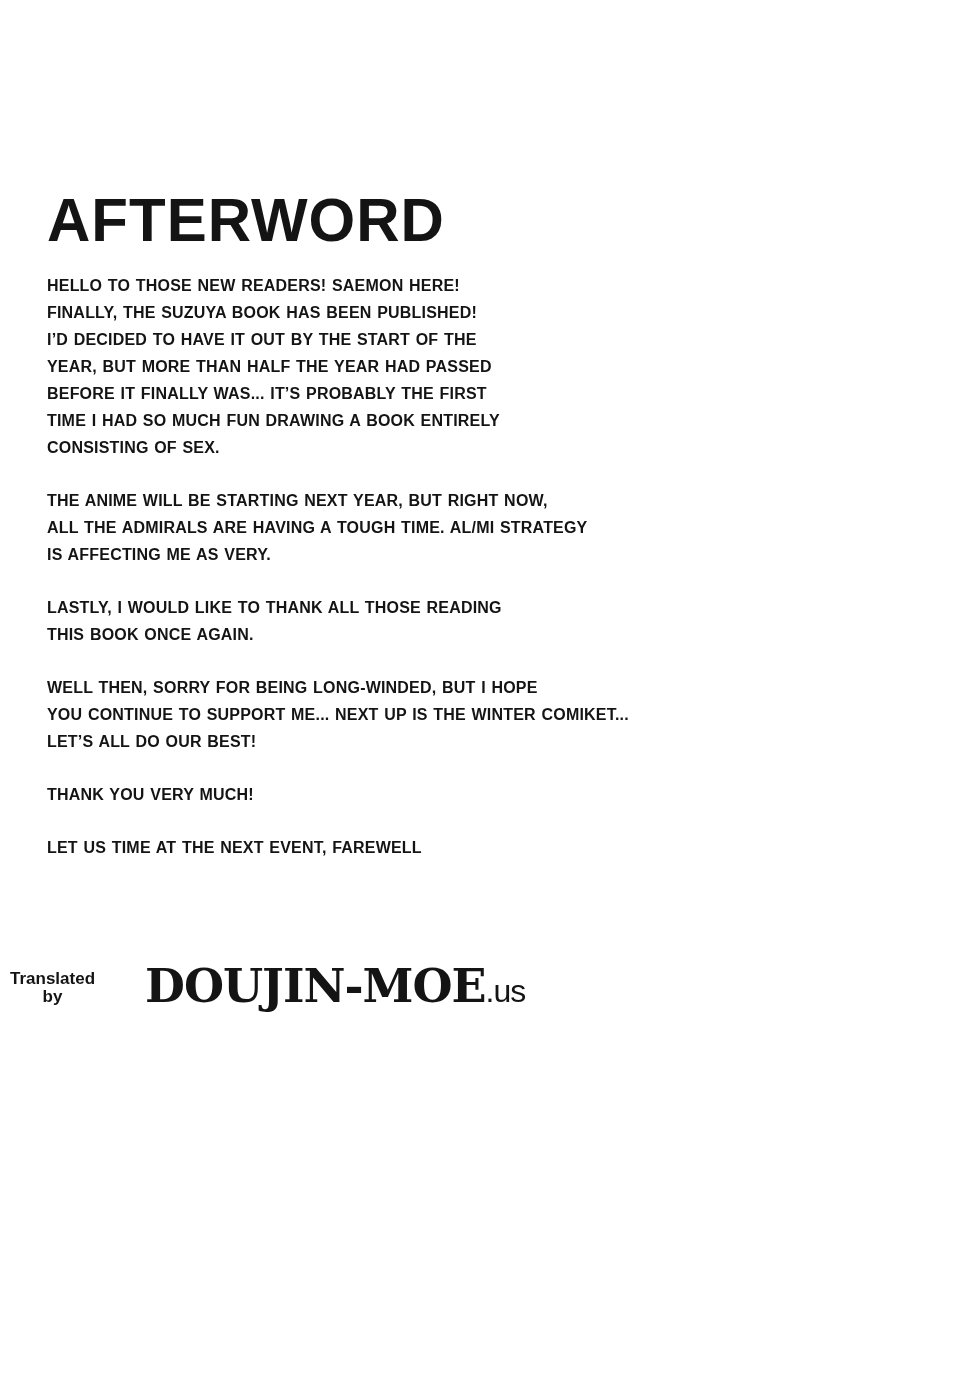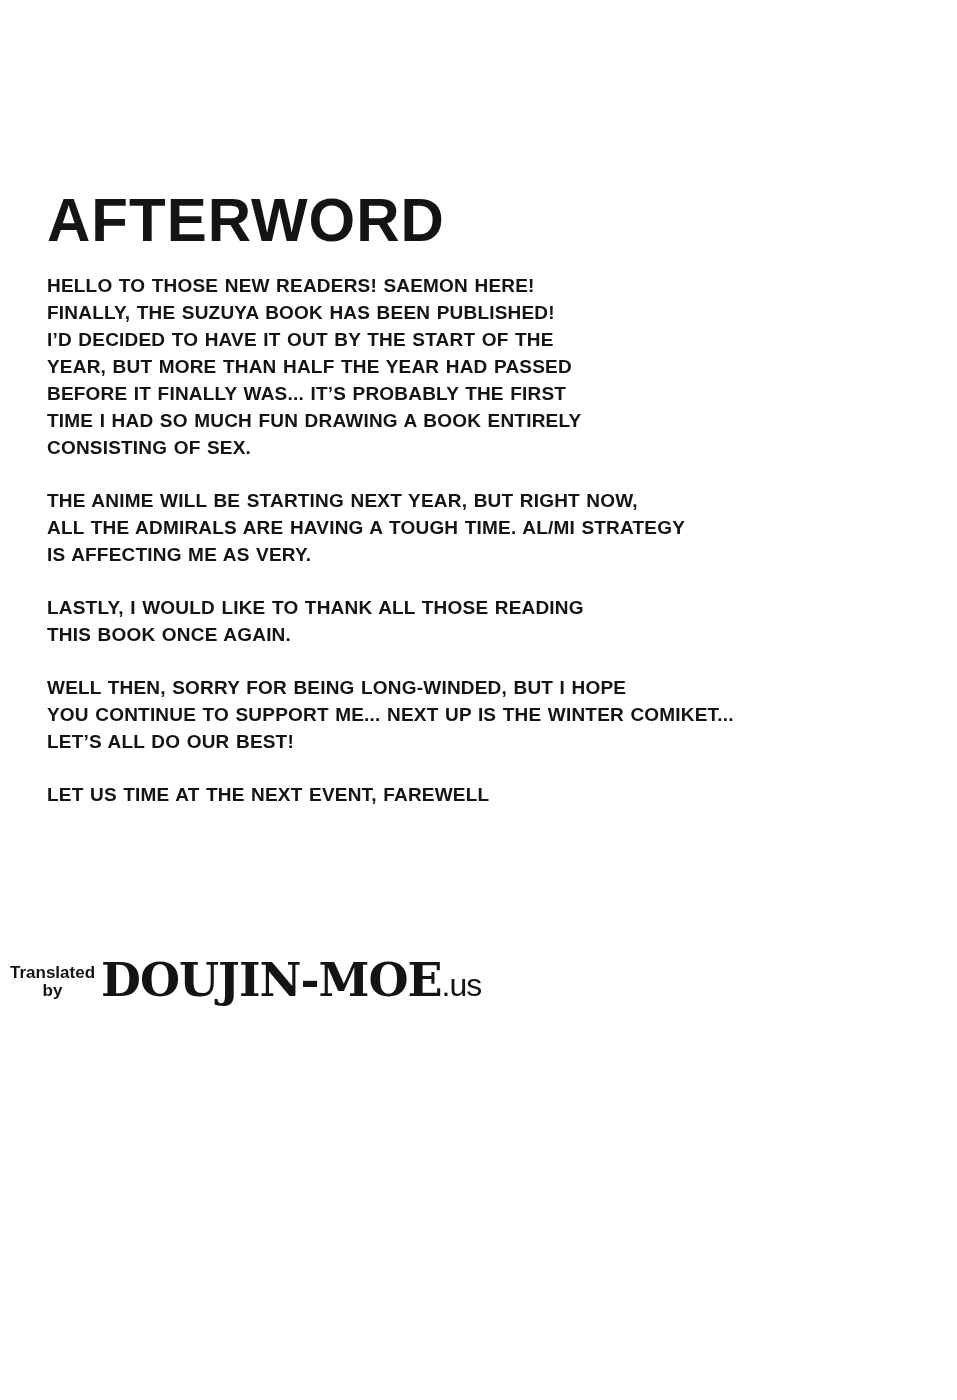--- a/index.html
+++ b/index.html
@@ -27,34 +27,35 @@
   .title {
     font-size: 60px;
     font-weight: bold;
     letter-spacing: 1px;
     line-height: 1.0;
     margin-bottom: 22px;
     transform: scaleY(1.02);
     transform-origin: left top;
   }
   .body-text p {
-    font-size: 19px;
+    font-size: 16px;
     font-weight: bold;
     line-height: 27px;
     letter-spacing: 0.2px;
     word-spacing: 1px;
     white-space: pre-line;
     margin-bottom: 26px;
   }
   .footer {
     position: absolute;
     left: 10px;
-    bottom: 16px;
+    bottom: 10px;
     display: flex;
     align-items: flex-end;
+    gap: 44px;
   }
   .credit {
     display: flex;
     flex-direction: column;
     align-items: center;
     font-weight: bold;
     font-size: 17px;
     line-height: 18px;
     margin-right: 6px;
     padding-bottom: 4px;
@@ -92,20 +93,21 @@
 TIME I HAD SO MUCH FUN DRAWING A BOOK ENTIRELY
 CONSISTING OF SEX.</p>
       <p>THE ANIME WILL BE STARTING NEXT YEAR, BUT RIGHT NOW,
 ALL THE ADMIRALS ARE HAVING A TOUGH TIME. AL/MI STRATEGY
 IS AFFECTING ME AS VERY.</p>
       <p>LASTLY, I WOULD LIKE TO THANK ALL THOSE READING
 THIS BOOK ONCE AGAIN.</p>
       <p>WELL THEN, SORRY FOR BEING LONG-WINDED, BUT I HOPE
 YOU CONTINUE TO SUPPORT ME... NEXT UP IS THE WINTER COMIKET...
 LET’S ALL DO OUR BEST!</p>
+      <p>THANK YOU VERY MUCH!</p>
       <p>LET US TIME AT THE NEXT EVENT, FAREWELL</p>
     </div>
   </div>
   <div class="footer">
     <div class="credit">
       <span>Translated</span>
       <span>by</span>
     </div>
     <div class="logo">
       <span class="logo-main">DOUJIN-MOE</span><span class="logo-suffix">.us</span>

